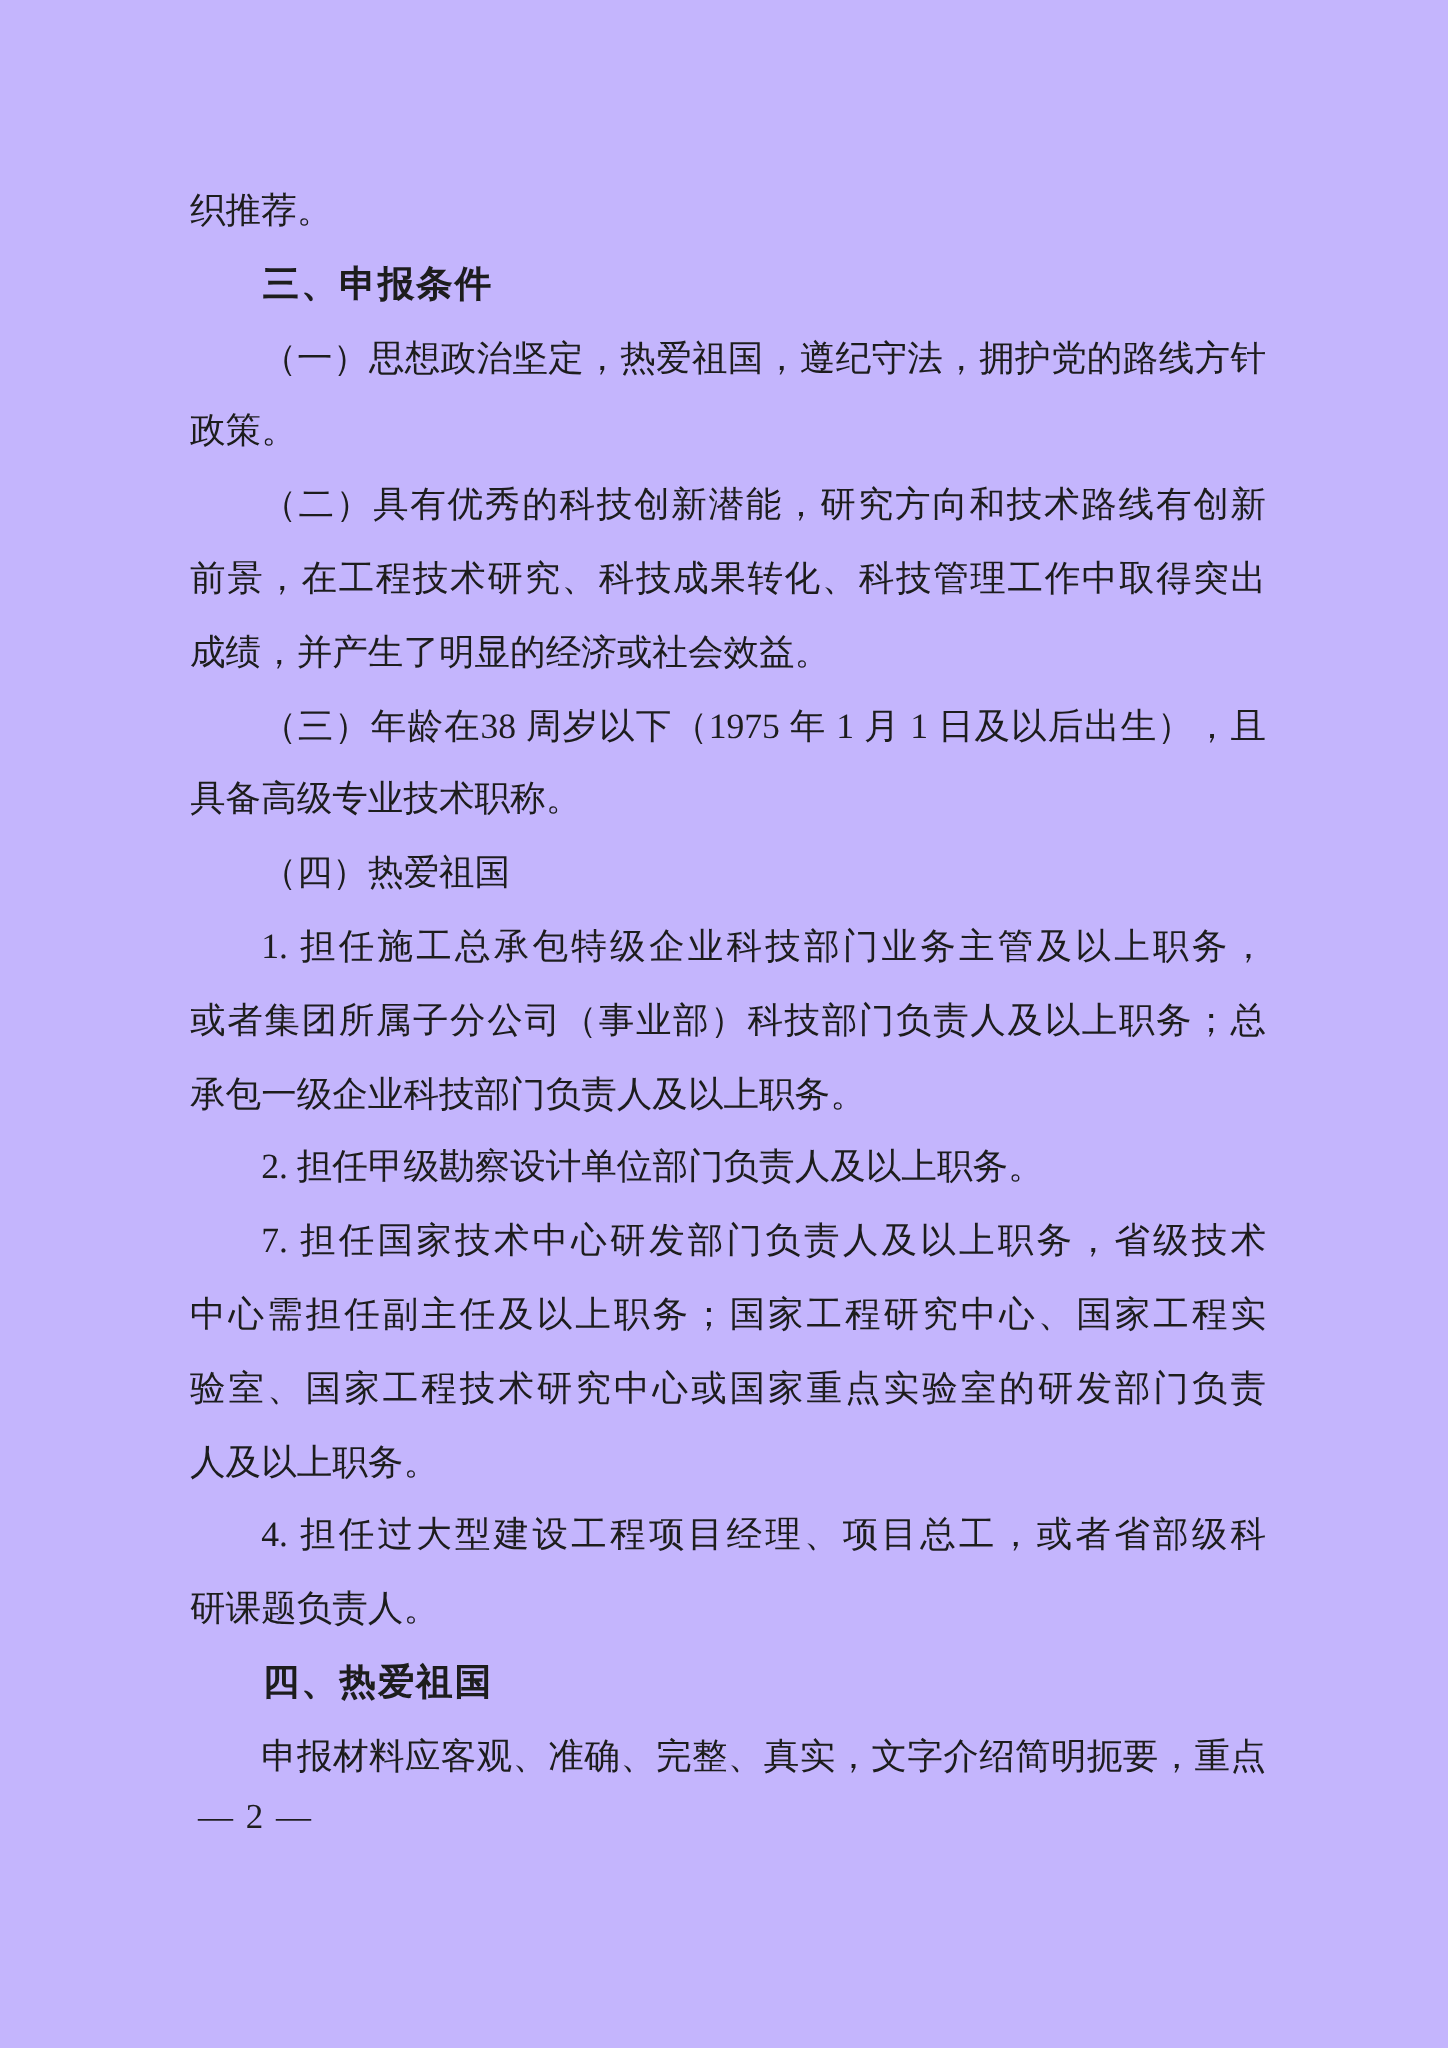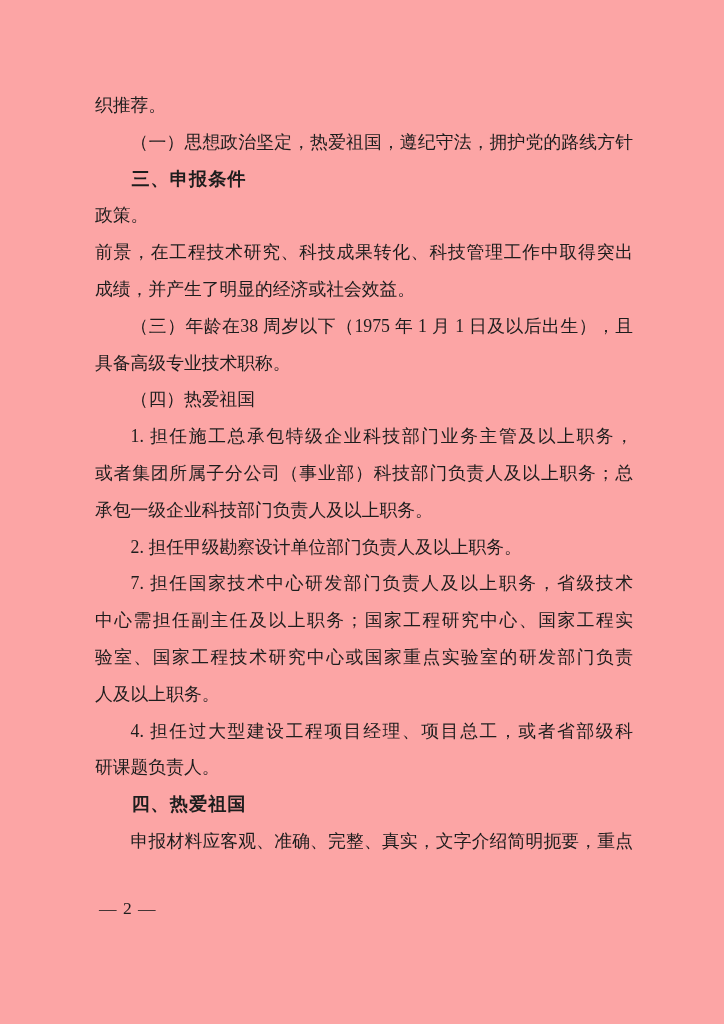--- a/index.html
+++ b/index.html
@@ -4,21 +4,21 @@
 <style>
   html, body {
     margin: 0;
     padding: 0;
     background: #e9e9e9;
   }
   .page {
     position: relative;
     width: 724px;
     height: 1024px;
-    background: #fca5a5;
+    background: #c4b5fd;
     overflow: hidden;
   }
   .text-block {
     position: absolute;
     left: 95px;
     top: 87px;
     width: 538px;
   }
   .line {
     font-family: "Liberation Serif", "DejaVu Serif", serif;
@@ -51,23 +51,24 @@
     color: #1d1d1d;
     letter-spacing: 1px;
   }
 </style>
 </head>
 <body>
 
 <div class="page">
   <main class="text-block">
       <div class="line body">织推荐。</div>
+      <div class="line heading indent">三、申报条件</div>
       <div class="line body indent justify">（一）思想政治坚定，热爱祖国，遵纪守法，拥护党的路线方针</div>
-      <div class="line heading indent">三、申报条件</div>
       <div class="line body">政策。</div>
+      <div class="line body indent justify">（二）具有优秀的科技创新潜能，研究方向和技术路线有创新</div>
       <div class="line body justify">前景，在工程技术研究、科技成果转化、科技管理工作中取得突出</div>
       <div class="line body">成绩，并产生了明显的经济或社会效益。</div>
       <div class="line body indent justify">（三）年龄在38 周岁以下（1975 年 1 月 1 日及以后出生），且</div>
       <div class="line body">具备高级专业技术职称。</div>
       <div class="line body indent">（四）热爱祖国</div>
       <div class="line body indent justify">1. 担任施工总承包特级企业科技部门业务主管及以上职务，</div>
       <div class="line body justify">或者集团所属子分公司（事业部）科技部门负责人及以上职务；总</div>
       <div class="line body">承包一级企业科技部门负责人及以上职务。</div>
       <div class="line body indent">2. 担任甲级勘察设计单位部门负责人及以上职务。</div>
       <div class="line body indent justify">7. 担任国家技术中心研发部门负责人及以上职务，省级技术</div>

